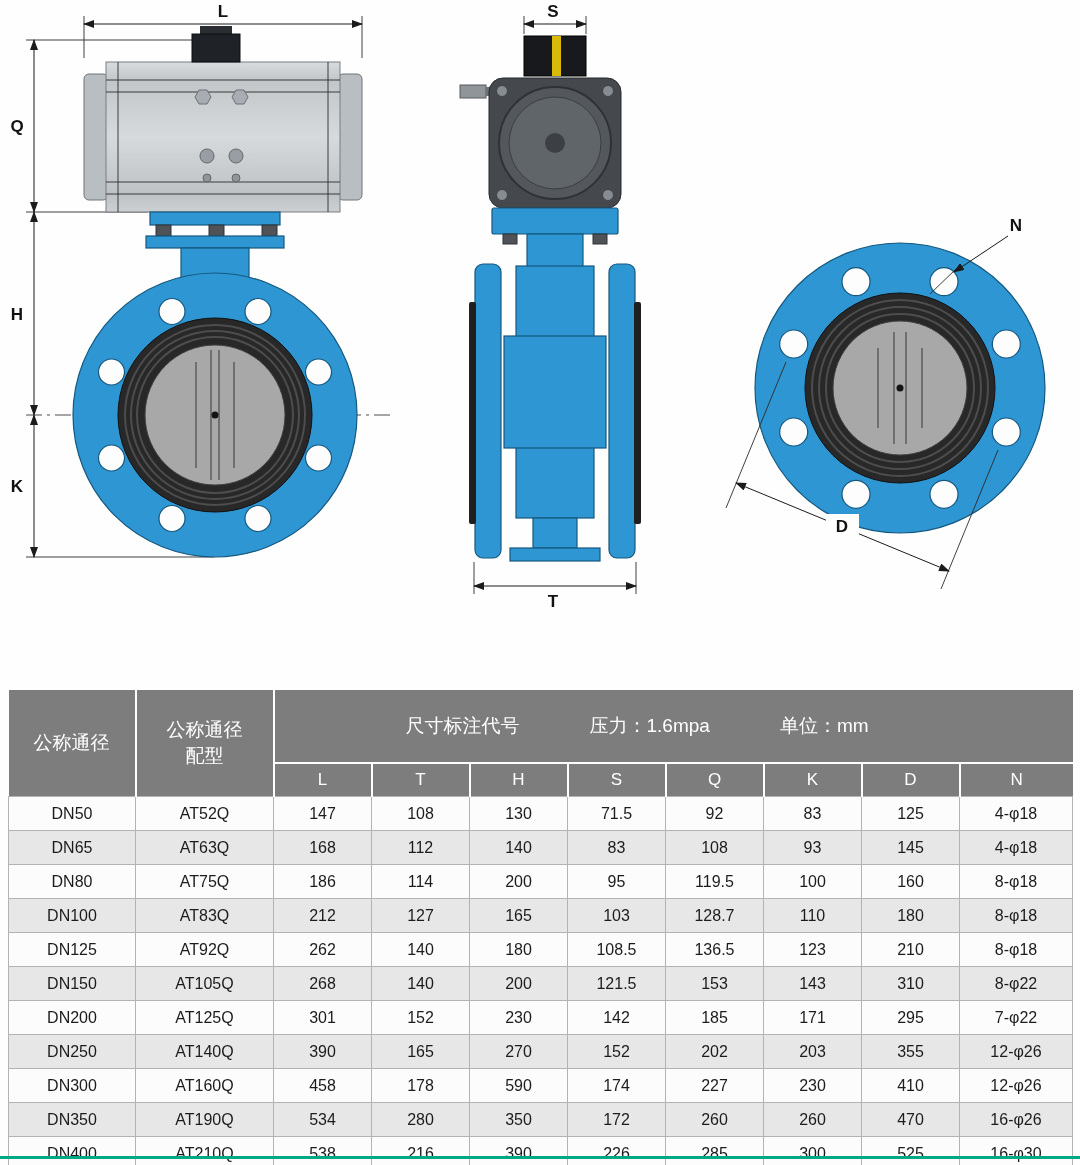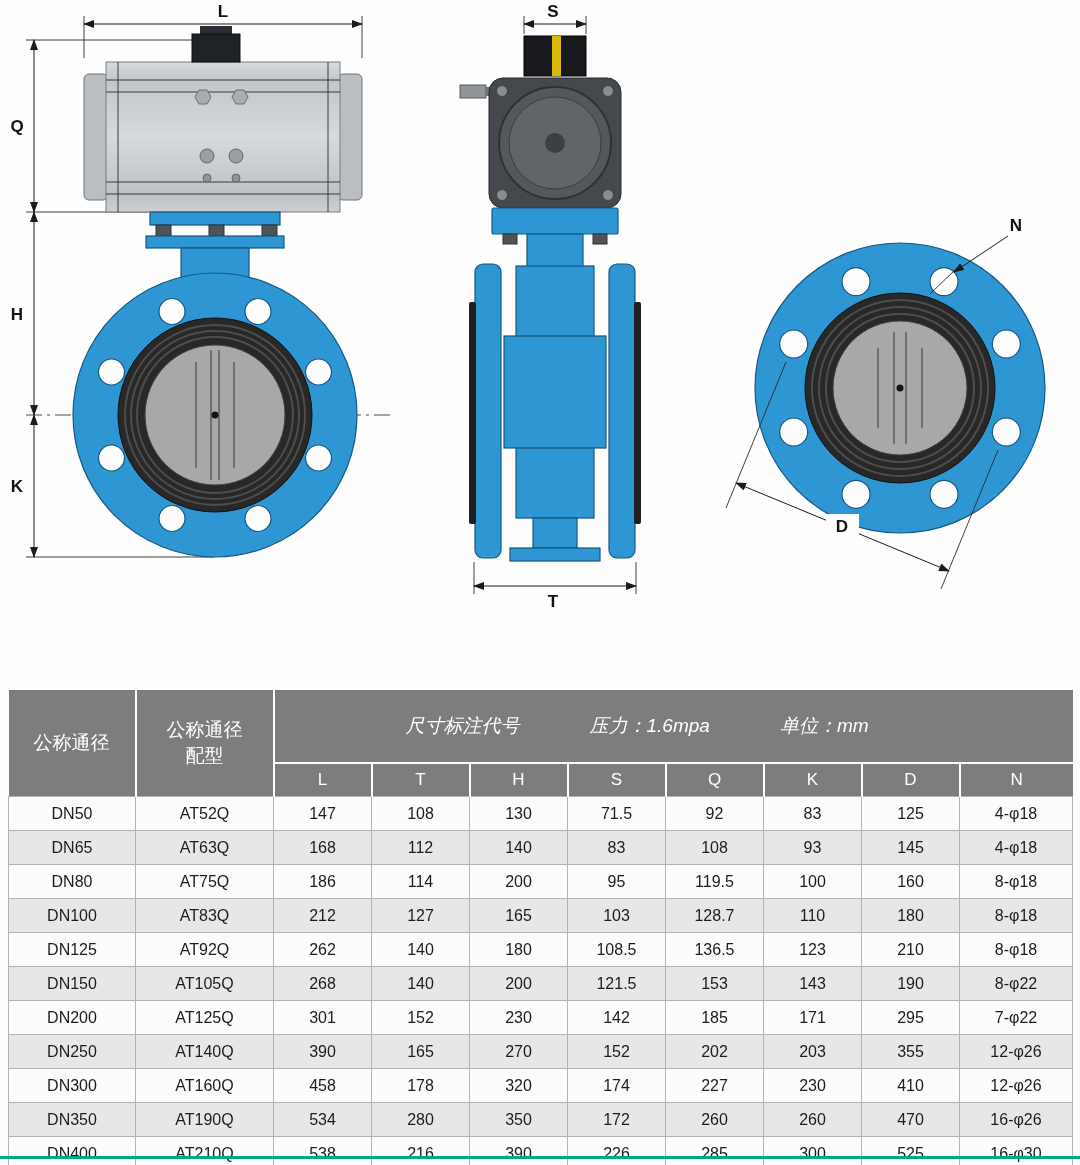--- a/index.html
+++ b/index.html
@@ -15,21 +15,21 @@
   svg .hole{fill:#fdfdfd;stroke:var(--blue-stroke,#15587f);stroke-width:1.2;}
   svg .bgfill{fill:var(--page-bg,#fefefe);}
   svg .groove{fill:none;stroke:#4d4d4d;stroke-width:2;}
 
   .spec-table-wrap{position:absolute;left:8px;top:690px;width:1064px;}
   table.spec{border-collapse:collapse;width:1064px;table-layout:fixed;}
   table.spec th{background:var(--table-header-bg,#7d7d7d);color:#fff;font-weight:400;font-size:19px;}
   tr.h1 th{height:70px;}
   tr.h2 th{height:30px;font-size:17px;border-top:2px solid #fff;border-left:2px solid #fff;}
   th.c1,th.c2{border-right:2px solid #fff;line-height:1.35;}
-  th.merged{text-align:left;font-style:italic;}
+  th.merged{text-align:left;}
   .merged-flex{display:flex;align-items:center;gap:70px;padding-left:130px;}
   table.spec td{height:33px;text-align:center;font-size:16px;color:#1c1c1c;
                 border:1px solid #b3b3b3;background:#fcfcfc;padding:0;}
   table.spec tbody tr:nth-child(even) td{background:var(--row-alt-bg,#e7e7e7);}
   .green-line{position:absolute;left:0;top:1156px;width:1080px;height:3px;
               background:var(--bottom-line,#00a884);}
 </style>
 </head>
 <body>
 
@@ -322,21 +322,21 @@
           </tr>
           <tr>
             <td>DN150</td>
             <td>AT105Q</td>
             <td>268</td>
             <td>140</td>
             <td>200</td>
             <td>121.5</td>
             <td>153</td>
             <td>143</td>
-            <td>190</td>
+            <td>310</td>
             <td>8-φ22</td>
           </tr>
           <tr>
             <td>DN200</td>
             <td>AT125Q</td>
             <td>301</td>
             <td>152</td>
             <td>230</td>
             <td>142</td>
             <td>185</td>
@@ -354,21 +354,21 @@
             <td>202</td>
             <td>203</td>
             <td>355</td>
             <td>12-φ26</td>
           </tr>
           <tr>
             <td>DN300</td>
             <td>AT160Q</td>
             <td>458</td>
             <td>178</td>
-            <td>320</td>
+            <td>590</td>
             <td>174</td>
             <td>227</td>
             <td>230</td>
             <td>410</td>
             <td>12-φ26</td>
           </tr>
           <tr>
             <td>DN350</td>
             <td>AT190Q</td>
             <td>534</td>

